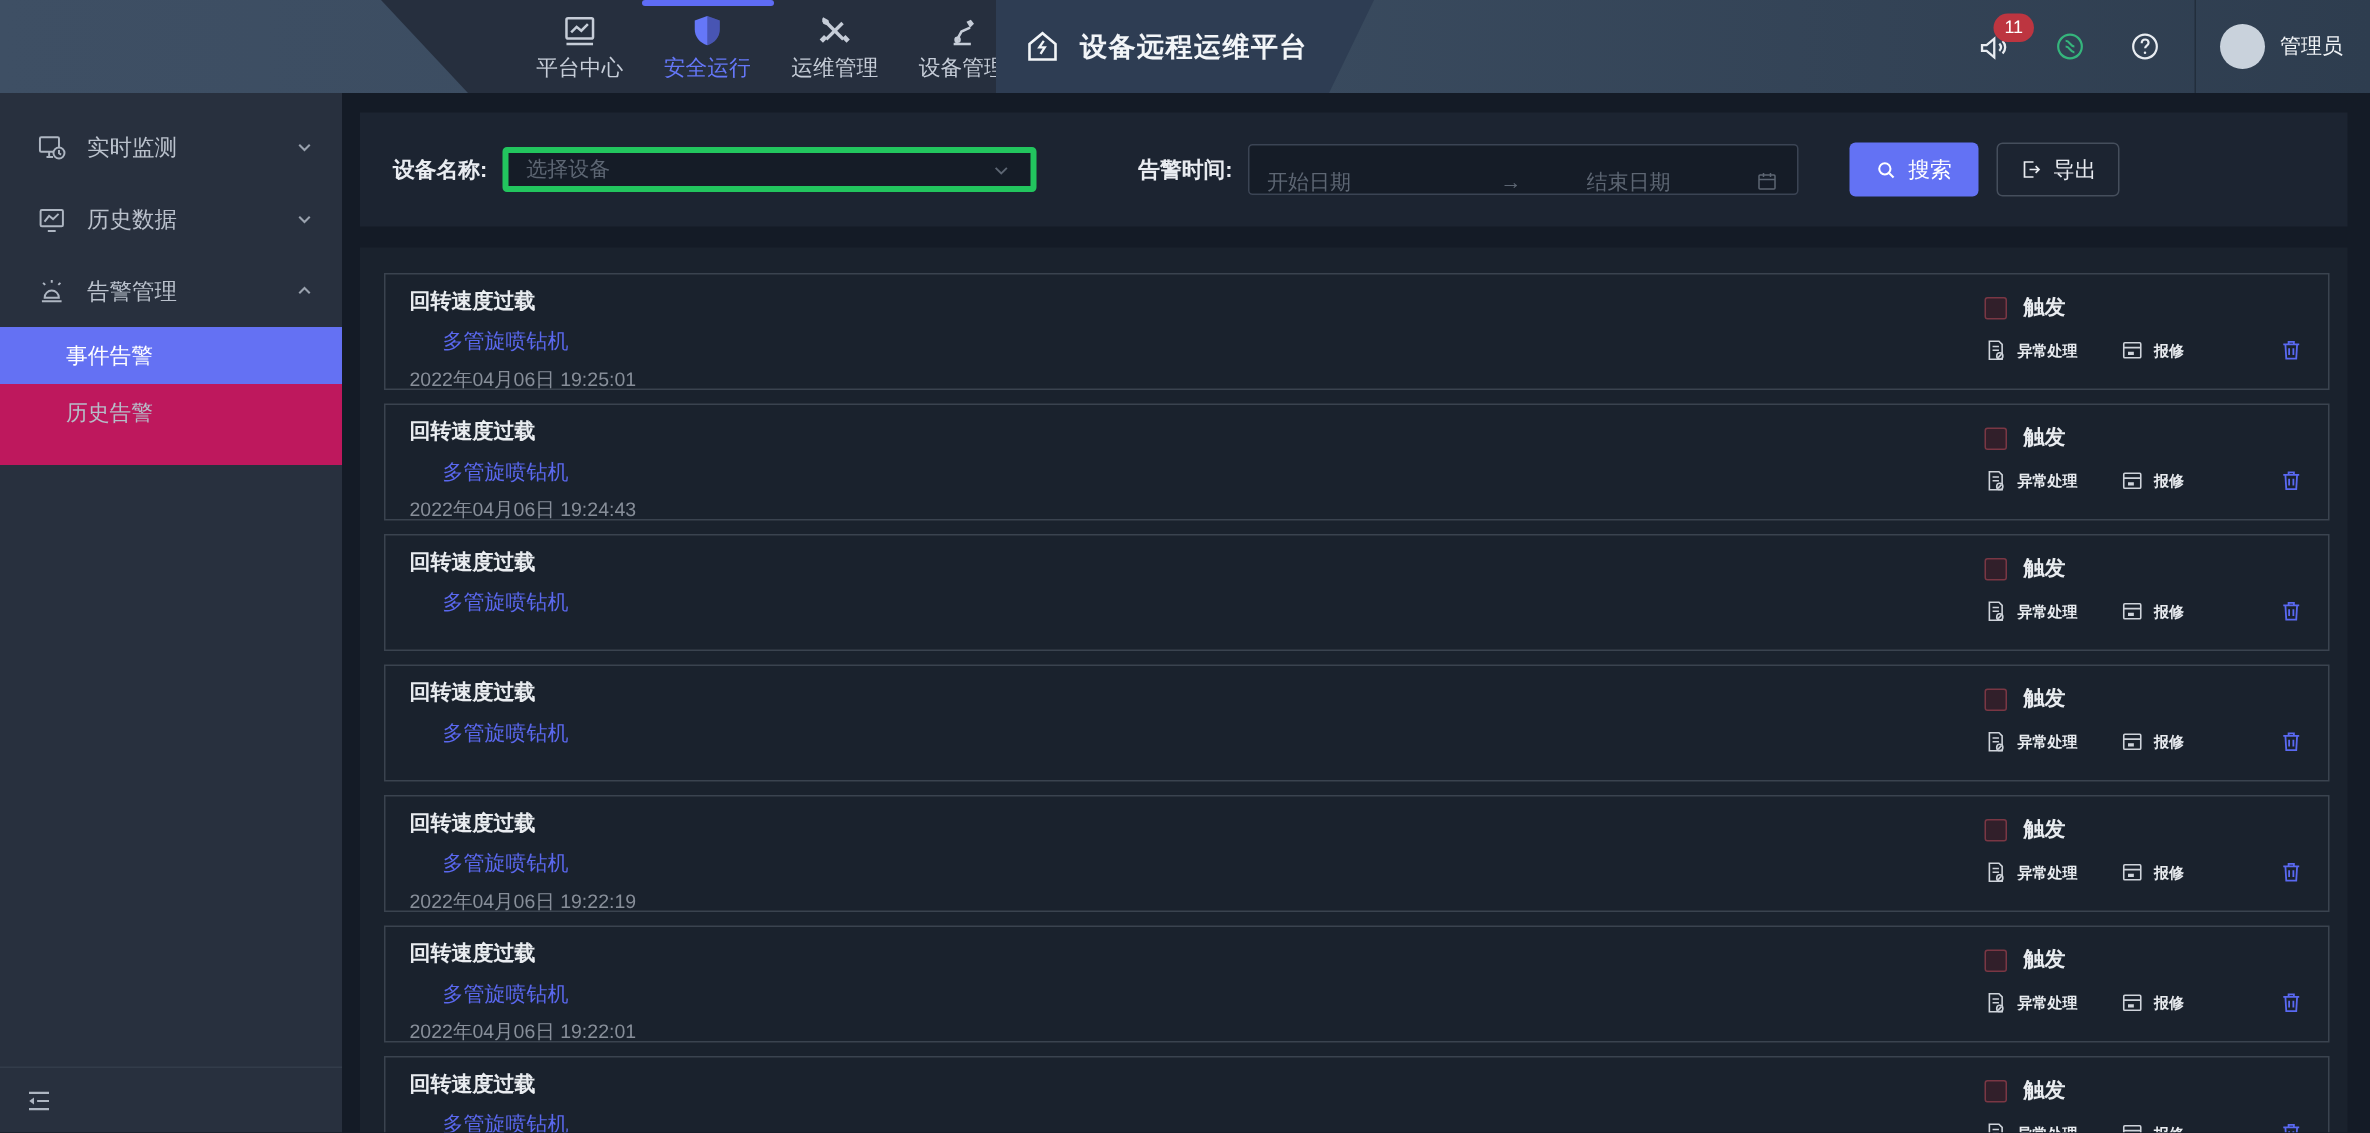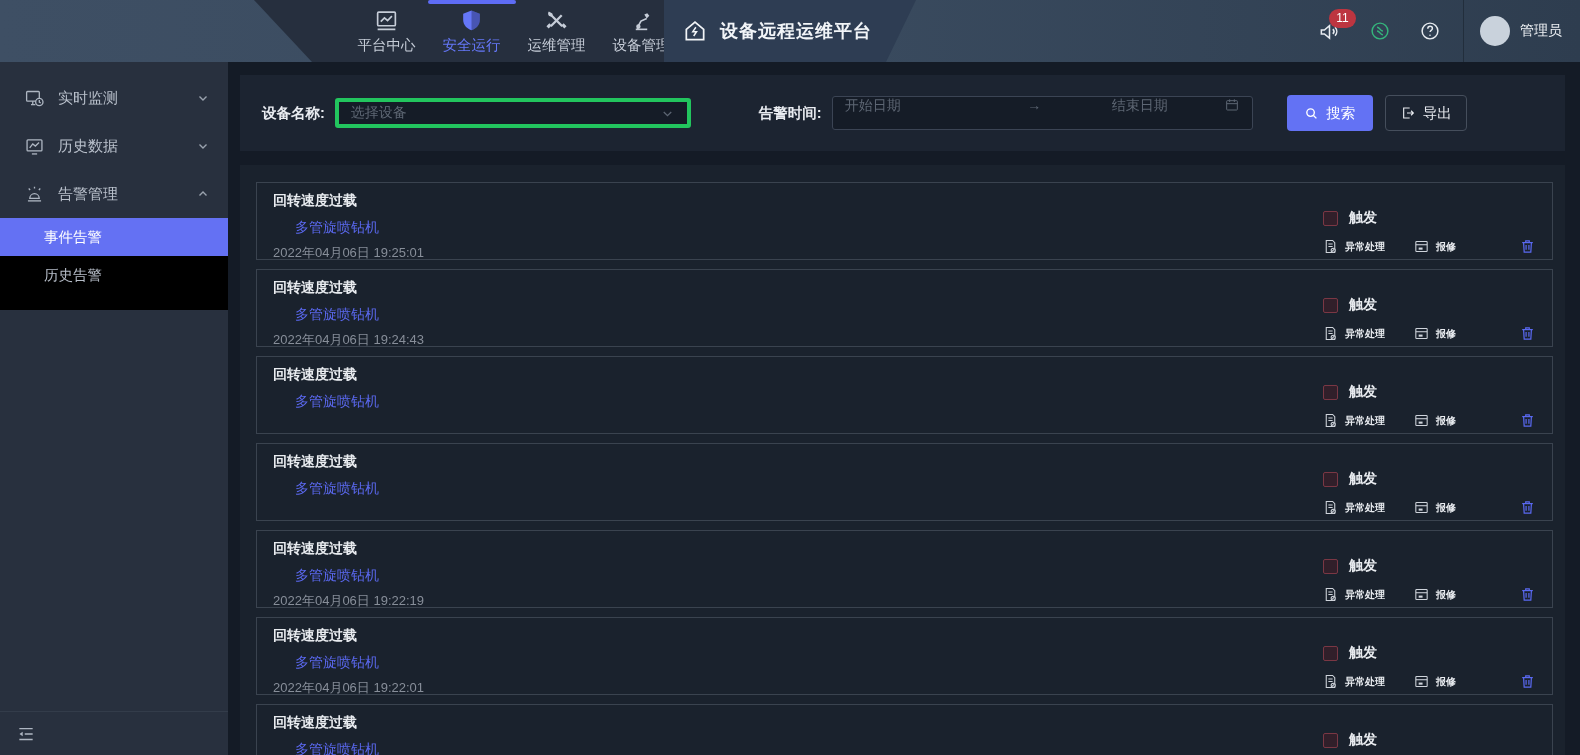--- a/index.html
+++ b/index.html
@@ -72,21 +72,21 @@
   .side-nav { flex:1; padding-top:12px; }
   .menu-item {
     width:100%; height:48px; display:flex; align-items:center;
     padding:0 18px 0 24px; color:#bac1cc; font-size:15px;
     background:none; border:none; cursor:pointer; font-family:inherit; text-align:left;
   }
   .menu-item .m-icon { width:21px; height:21px; margin-right:13px; color:#aeb6c2; }
   .menu-item .m-label { flex:1; }
   .menu-item .chev { color:#9aa2ae; transition:transform .2s; }
   .menu-item .chev.up { transform:rotate(180deg); }
-  .submenu { background:#000000; padding-bottom:16px; }
+  .submenu { background:#be185d; padding-bottom:16px; }
   .sub-item {
     width:100%; height:38px; display:flex; align-items:center;
     padding-left:44px; color:#b6bdc8; font-size:14.5px;
     background:none; border:none; cursor:pointer; font-family:inherit; text-align:left;
   }
   .sub-item.active { background:#6471f3; color:#ffffff; }
   .side-bottom {
     height:44px; border-top:1px solid #333c4a;
     display:flex; align-items:center; padding-left:16px;
   }
@@ -101,23 +101,23 @@
   .f-label { font-weight:bold; color:#e9ecf1; font-size:14.5px; white-space:nowrap; }
   .select-box {
     margin-left:10px; width:356px; height:30px; background:#151c27;
     border:4px solid #22c55e; border-radius:3px; cursor:pointer;
     display:flex; align-items:center; padding:0 12px;
   }
   .select-box .ph { color:#5d6673; flex:1; }
   .select-box .sel-arrow { color:#5d6673; }
   .time-label { margin-left:68px; }
   .range-box {
-    margin-left:10px; width:421px; height:34px; background:#151c27;
+    margin-left:10px; width:367px; height:34px; background:#151c27;
     border:1px solid #3b4454; border-radius:3px;
-    display:flex; align-items:flex-start; padding:0 12px;
+    display:flex; align-items:flex-end; padding:0 12px;
   }
   .range-box input {
     width:112px; background:transparent; border:none; outline:none;
     color:#aeb6c2; font-size:14px; font-family:inherit;
   }
   .range-box input::placeholder { color:#5d6673; }
   .range-arrow { color:#5d6673; flex:1; text-align:center; font-size:14px; }
   .range-box .cal-icn { color:#5d6673; }
   .btn {
     height:36px; border-radius:4px; cursor:pointer; font-family:inherit;
@@ -133,21 +133,21 @@
   .card {
     position:relative; height:78px; border:1px solid #3a434f;
     margin-bottom:9px; padding:9px 16px;
   }
   .card-title { font-size:14px; font-weight:bold; color:#e9ecf0; }
   .card-device {
     margin-top:9px; padding-left:22px; color:#5a68ee; font-size:14px;
     background:none; border:none; cursor:pointer; font-family:inherit; display:block; text-align:left;
   }
   .card-time { margin-top:7px; color:#878e99; font-size:13px; }
-  .card-actions { position:absolute; top:26px; right:16px; width:214px; }
+  .card-actions { position:absolute; top:13px; right:16px; width:214px; }
   .act-line1 { display:flex; align-items:center; gap:11px; margin-left:1px; }
   .status-chip {
     width:15px; height:15px; border:1px solid #7a3744; background:#311f2a; border-radius:2px;
   }
   .act-label { color:#e9ecf0; font-size:14px; font-weight:bold; }
   .act-line2 { display:flex; align-items:center; margin-top:11px; }
   .act-btn {
     display:flex; align-items:center; gap:6px; background:none; border:none;
     color:#e9ecf0; font-size:10px; font-weight:bold; cursor:pointer; font-family:inherit; padding:0;
   }

